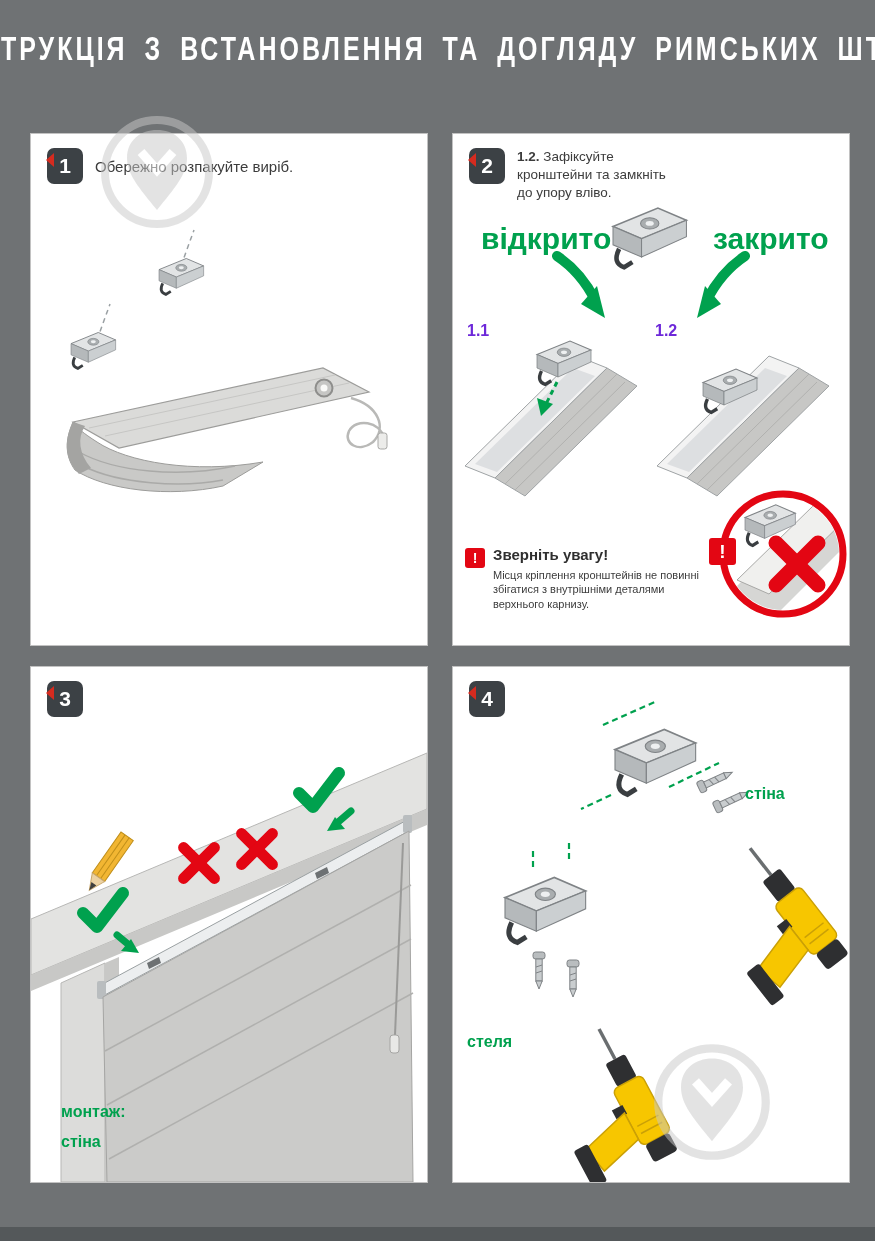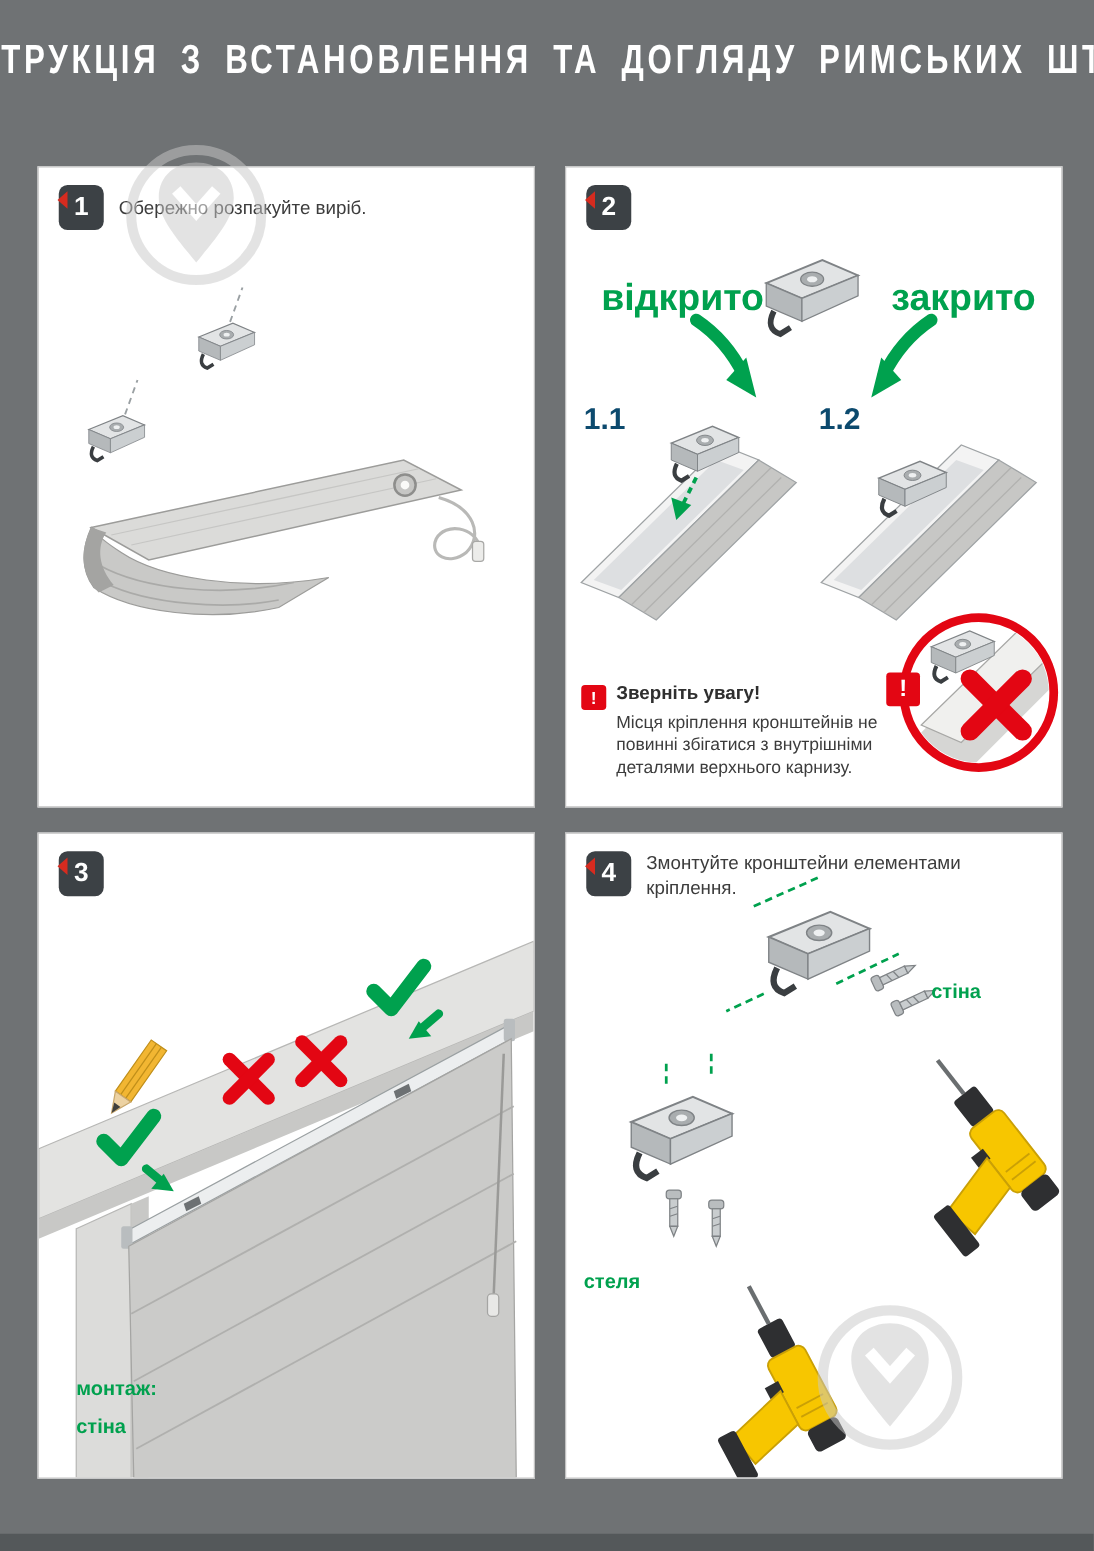--- a/index.html
+++ b/index.html
@@ -29,31 +29,31 @@
   .badge::before{
     content:"";position:absolute;left:-8px;top:5px;width:0;height:0;
     border:7px solid transparent;border-right:8px solid #D62B1F;
   }
   .step-text{font-size:15px;color:#3c3c3c;line-height:1.32;margin:0}
   .mt{margin-top:9px}
   .cols{display:flex;gap:12px}
   .cols .step-text{font-size:13.5px;width:152px}
   .lab{position:absolute;font-weight:700;z-index:3;white-space:nowrap}
   .green{color:#00A14E}
-  .figlab{color:#0c4a6e;font-size:24px}
+  .figlab{color:#6d28d9;font-size:16px}
   .openclose{font-size:30px}
   .caption{font-size:16px}
   .warn-sq{
     position:absolute;z-index:3;background:#E30613;color:#fff;font-weight:700;
     display:flex;align-items:center;justify-content:center;border-radius:3px;
   }
   .warn-sq.small{width:20px;height:20px;font-size:14px}
   .warn-sq.big{width:27px;height:27px;font-size:19px}
   .warn-title{position:absolute;z-index:3;font-weight:700;font-size:15px;color:#2f2f2f}
-  .warn-text{position:absolute;z-index:3;font-size:14px;color:#3c3c3c;line-height:1.3;width:224px}
+  .warn-text{position:absolute;z-index:3;font-size:11px;color:#3c3c3c;line-height:1.3;width:224px}
   .watermark{position:absolute;opacity:.5;z-index:6;pointer-events:none}
   .footer-bar{position:absolute;left:0;right:0;bottom:0;height:14px;background:#54585A}
   svg{display:block}
 </style>
 </head>
 <body>
 
 <svg width="0" height="0" style="position:absolute" aria-hidden="true">
   <defs>
     <g id="bracket">
@@ -134,20 +134,24 @@
       </g>
     </svg>
   </section>
 
   <section class="card">
     <div class="step-head">
       <div class="badge">
         <span>2</span>
       </div>
       <div class="cols">
+        <p class="step-text">
+          <b>1.2.</b>
+          <span>Зафіксуйте кронштейни та замкніть до упору вліво.</span>
+        </p>
       </div>
     </div>
 
     <span class="lab green openclose" style="left:28px;top:88px">відкрито</span>
     <span class="lab green openclose" style="left:260px;top:88px">закрито</span>
     <span class="lab figlab" style="left:14px;top:188px">1.1</span>
     <span class="lab figlab" style="left:202px;top:188px">1.2</span>
 
     <div class="warn-sq big" style="left:256px;top:404px">
       <span>!</span>
@@ -251,25 +255,24 @@
         <polygon points="4.5,58 10.5,58 7.5,66" fill="#3f3f3d"></polygon>
       </g>
     </svg>
   </section>
 
   <section class="card">
     <div class="step-head">
       <div class="badge">
         <span>4</span>
       </div>
-      <p class="step-text" style="width:300px">Змонтуйте кронштейни елементами кріплення.</p>
     </div>
 
     <span class="lab green caption" style="left:292px;top:118px">стіна</span>
-    <span class="lab green caption" style="left:14px;top:350px">стеля</span>
+    <span class="lab green caption" style="left:14px;top:366px">стеля</span>
 
     <svg class="illus" width="396" height="515" viewBox="0 0 396 515">
       <g>
         <line x1="150" y1="58" x2="204" y2="34" stroke="#00A14E" stroke-width="2.2" stroke-dasharray="6 4"></line>
         <line x1="216" y1="120" x2="266" y2="96" stroke="#00A14E" stroke-width="2.2" stroke-dasharray="6 4"></line>
         <line x1="158" y1="128" x2="128" y2="142" stroke="#00A14E" stroke-width="2.2" stroke-dasharray="6 4"></line>
         <use href="#bracket" transform="translate(162,58) scale(1.12)"></use>
         <use href="#screw" transform="translate(252,118) rotate(-25)"></use>
         <use href="#screw" transform="translate(268,138) rotate(-25)"></use>
       </g>

